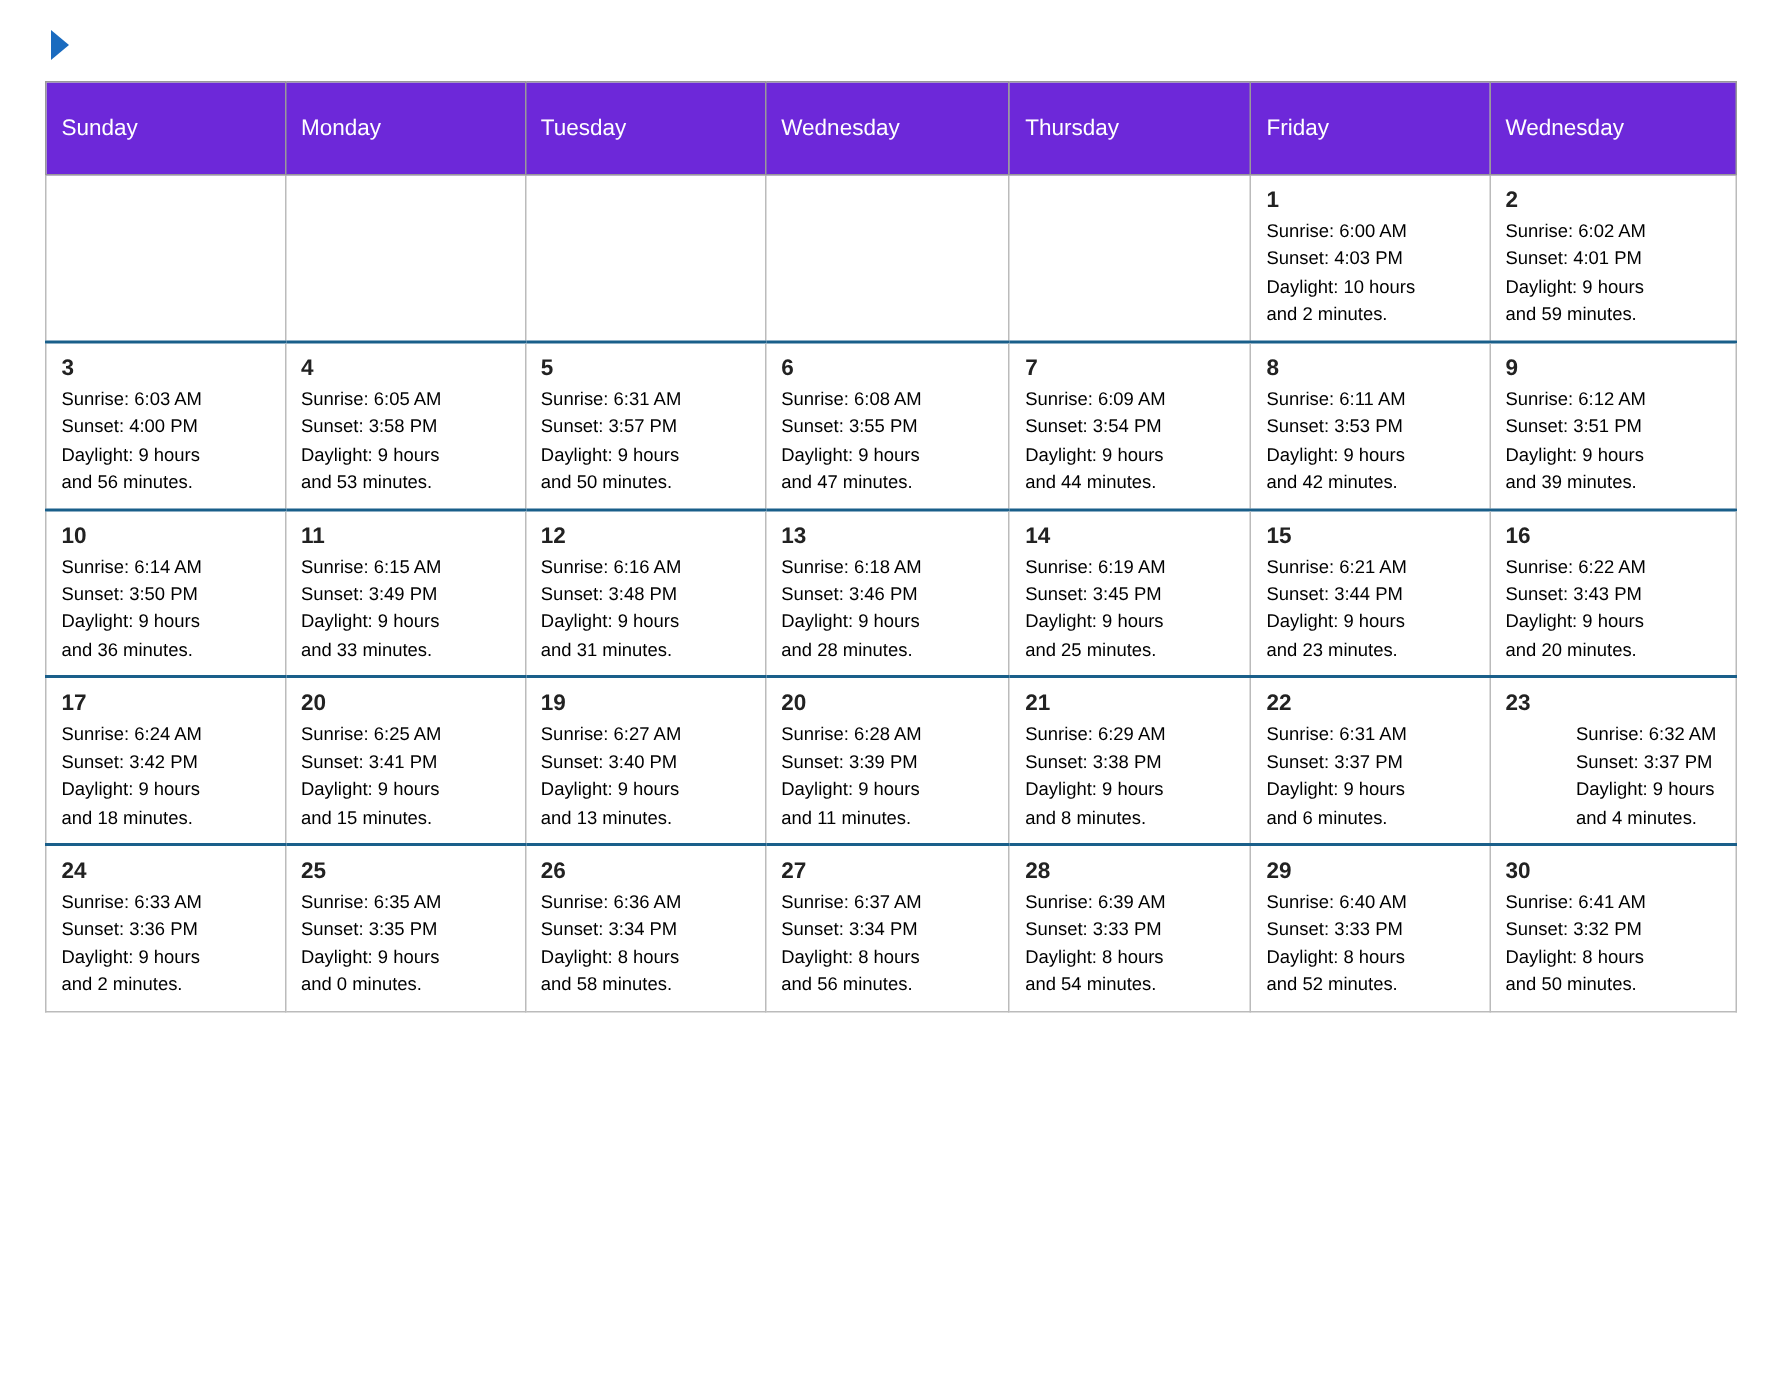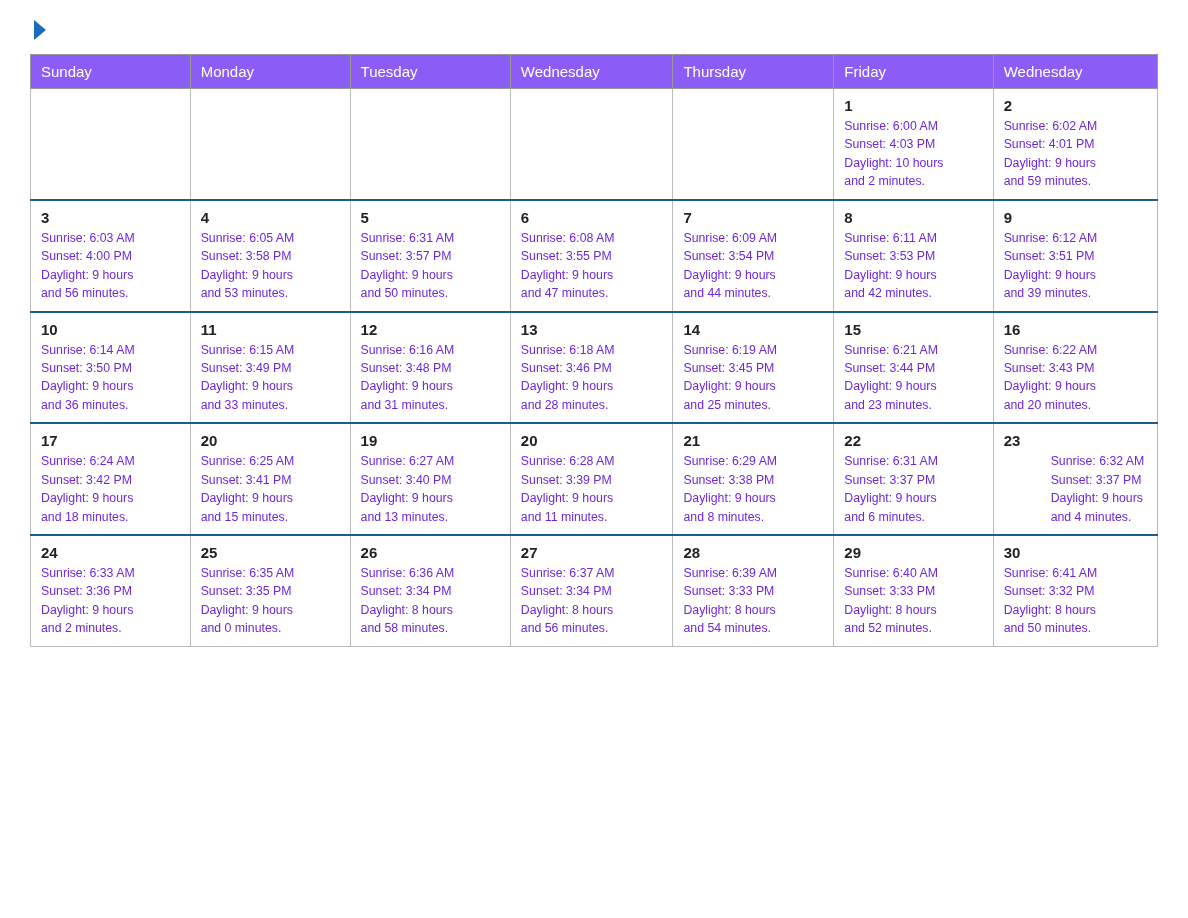--- a/index.html
+++ b/index.html
@@ -56,24 +56,24 @@
       font-size: 22px;
       color: #333;
       margin-top: 4px;
     }
     .calendar-table {
       width: 100%;
       border-collapse: collapse;
       border: 1px solid #999;
     }
     .calendar-table th {
-      background-color: #8b5cf6;
+      background-color: #6d28d9;
       color: #fff;
       text-align: left;
-      padding: 8px 10px;
+      padding: 22px 10px;
       font-size: 15px;
       font-weight: normal;
       border: 1px solid #999;
     }
     .calendar-table td {
       vertical-align: top;
       padding: 8px 10px;
       border: 1px solid #bbb;
       width: 170px;
       min-height: 90px;
@@ -84,21 +84,21 @@
     }
     .day-number {
       font-size: 15px;
       font-weight: bold;
       display: block;
       margin-bottom: 3px;
     }
     .day-info {
       font-size: 12.3px;
       line-height: 1.5;
-      color: #6d28d9;
+      color: #000000;
     }
     .empty-cell {
       background: #f9f9f9;
     }
     .row-divider td {
       border-top: 2px solid #1a5f8a;
     }
   </style>
 </head>
 <body>

